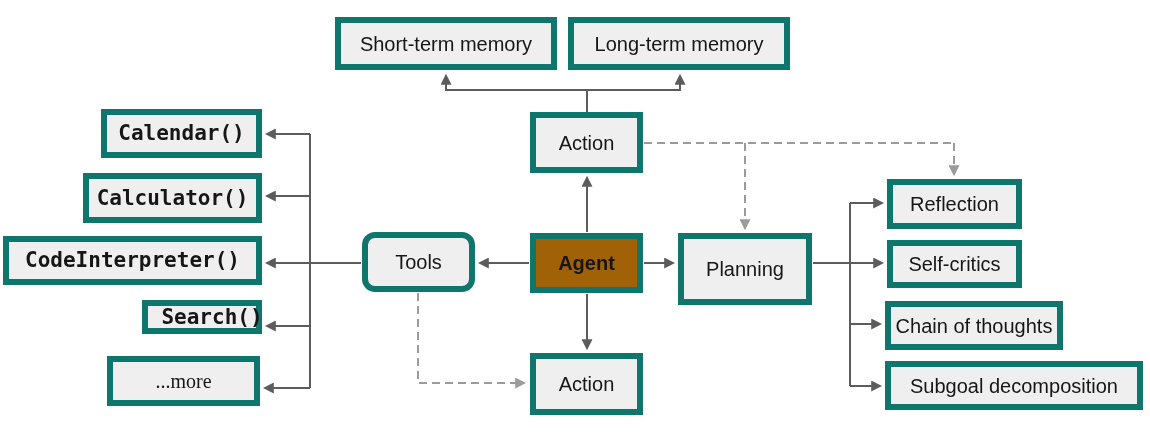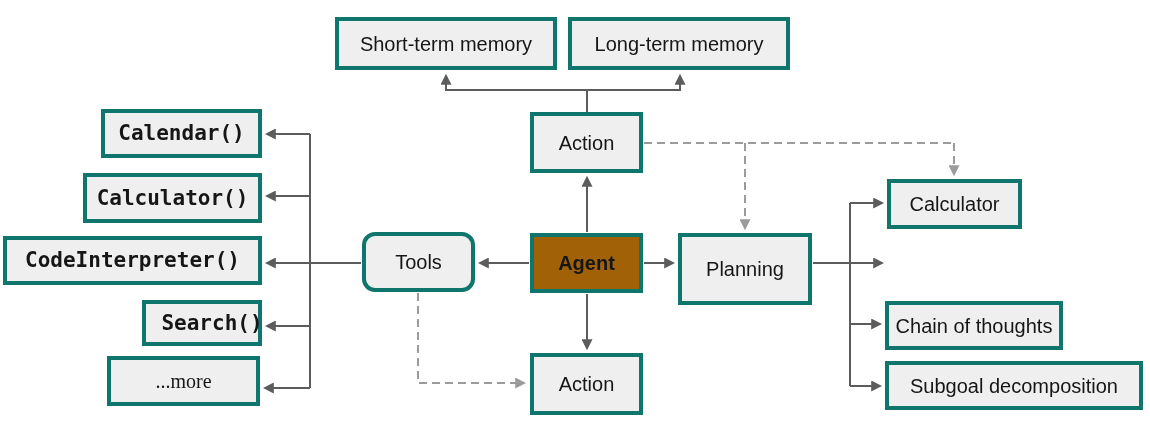--- a/index.html
+++ b/index.html
@@ -3,38 +3,38 @@
 <meta charset="utf-8">
 <style>
   html,body{margin:0;padding:0;background:#ffffff;}
   .canvas{
     position:relative;width:1150px;height:432px;background:#ffffff;overflow:hidden;
     font-family:"Liberation Sans",sans-serif;
   }
   .edges{position:absolute;left:0;top:0;width:1150px;height:432px;}
   .node{
     position:absolute;box-sizing:border-box;
-    background:#efefef;border:4px solid #0f766e;
+    background:#efefef;border:6px solid #0f766e;
     display:flex;align-items:center;justify-content:center;
     font-size:20px;color:#161616;line-height:1;white-space:nowrap;
   }
   .node.mono{font-family:"DejaVu Sans Mono","Liberation Mono",monospace;font-weight:bold;font-size:21px;}
   .node.agent{background:#a16207;font-weight:bold;}
   
   #n-short{left:335px;top:17px;width:222px;height:53px;}
   #n-long{left:568px;top:17px;width:222px;height:53px;}
   #n-memory{left:530px;top:112px;width:113px;height:61px;}
   #n-agent{left:530px;top:233px;width:113px;height:60px;}
   #n-tools{left:362px;top:232px;width:113px;height:60px;border-radius:13px;}
   #n-planning{left:678px;top:233px;width:134px;height:72px;}
   #n-action{left:530px;top:353px;width:113px;height:62px;}
   #n-calendar{left:101px;top:109px;width:161px;height:49px;}
   #n-calculator{left:83px;top:173px;width:179px;height:50px;}
   #n-codeint{left:3px;top:236px;width:259px;height:49px;}
-  #n-search{left:142px;top:300px;width:120px;height:46px;padding-left:20px;}
+  #n-search{left:142px;top:300px;width:120px;height:34px;padding-left:20px;}
   #n-more{left:107px;top:356px;width:153px;height:50px;font-family:Liberation Serif, serif;}
   #n-reflection{left:887px;top:179px;width:135px;height:50px;}
   #n-selfcritics{left:887px;top:240px;width:135px;height:48px;}
   #n-chain{left:885px;top:301px;width:178px;height:49px;}
   #n-subgoal{left:885px;top:361px;width:258px;height:49px;}
 </style>
 </head>
 <body>
 
 <div class="canvas">
@@ -91,17 +91,18 @@
   <div class="node" id="n-tools">Tools</div>
   <div class="node" id="n-planning">Planning</div>
   <div class="node" id="n-action">Action</div>
 
   <div class="node mono" id="n-calendar">Calendar()</div>
   <div class="node mono" id="n-calculator">Calculator()</div>
   <div class="node mono" id="n-codeint">CodeInterpreter()</div>
   <div class="node mono" id="n-search">Search()</div>
   <div class="node" id="n-more">...more</div>
 
-  <div class="node" id="n-reflection">Calculator</div>
+  <div class="node" id="n-reflection">Reflection</div>
+  <div class="node" id="n-selfcritics">Self-critics</div>
   <div class="node" id="n-chain">Chain of thoughts</div>
   <div class="node" id="n-subgoal">Subgoal decomposition</div>
 
 </div>
 
 </body></html>

